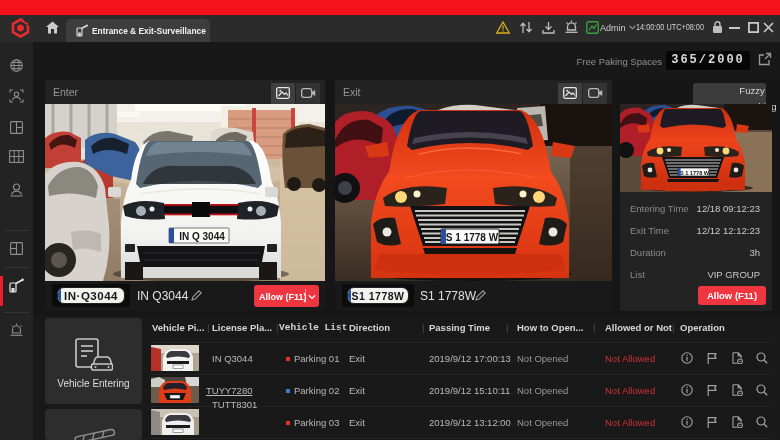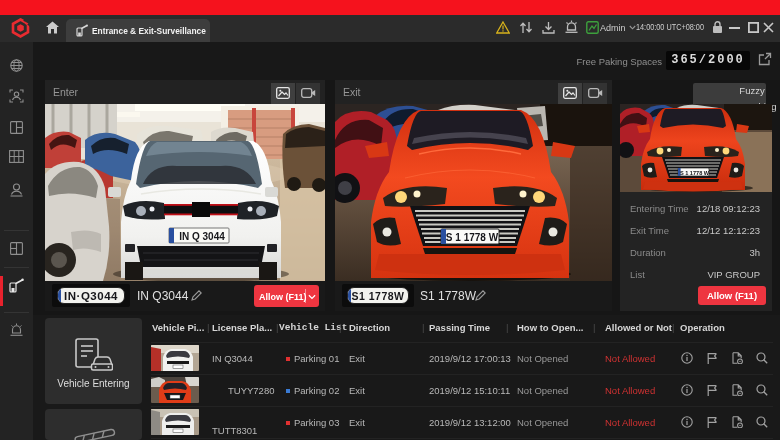--- a/index.html
+++ b/index.html
@@ -551,39 +551,39 @@
       <rect width="48" height="26" fill="#6b5c4e"></rect>
           <rect width="48" height="9" fill="#4a423c"></rect>
       <path d="M0 2 L8 0 L14 3 L14 10 L0 10 Z" fill="#cfcdc8"></path>
       <path d="M34 0 L48 0 L48 9 L36 9 Z" fill="#d8d6d0"></path>
       <path d="M8 26 L8 13 Q10 5 17 4 L31 4 Q38 5 40 13 L40 26 Z" fill="#e03c18"></path>
       <path d="M12 11 Q14 6 18 6 L30 6 Q34 6 36 11 L35 13 Q24 10 13 13 Z" fill="#222028"></path>
       <path d="M13 16 L35 16 L32 23 L16 23 Z" fill="#17171a"></path>
       <rect x="19" y="18" width="10" height="3.4" fill="#fff" stroke="#444" stroke-width="0.5"></rect>
     </svg>
       </div>
-    <div class="cell" style="left:195px;top:70px;">TUYY7280</div>
+    <div class="cell" style="left:173px;top:70px;text-decoration:underline;">TUYY7280</div>
     <div class="cell" style="left:253px;top:70px;"><span class="dot" style="background:#3a7bd5;"></span>Parking 02</div>
     <div class="cell" style="left:316px;top:70px;">Exit</div>
     <div class="cell" style="left:396px;top:70px;">2019/9/12 15:10:11</div>
     <div class="cell" style="left:484px;top:70px;color:#9a9a9a;">Not Opened</div>
     <div class="cell red" style="left:572px;top:70px;">Not Allowed</div>
 
     <div class="thumb" style="top:94px;">
         <svg width="48" height="26" viewBox="0 0 48 26">
       <rect width="48" height="26" fill="#a89a88"></rect>
           <rect width="48" height="8" fill="#c9c2b4"></rect>
       <path d="M0 1 L9 3 L9 26 L0 26 Z" fill="#8d8a84"></path>
       <path d="M11 26 L11 12 Q13 5 19 4 L35 4 Q41 5 43 12 L43 26 Z" fill="#eeeeec"></path>
       <path d="M14 11 Q16 6 20 6 L34 6 Q38 6 40 11 L39 13 Q27 10 15 13 Z" fill="#3a3a40"></path>
       <rect x="15" y="16" width="24" height="3" fill="#1a1a1a"></rect>
       <rect x="22" y="20" width="10" height="3.4" fill="#fff" stroke="#444" stroke-width="0.5"></rect>
     </svg>
       </div>
-    <div class="cell" style="left:179px;top:110px;">TUTT8301</div>
+    <div class="cell" style="left:179px;top:84px;">TUTT8301</div>
     <div class="cell" style="left:253px;top:102px;"><span class="dot" style="background:#e03030;"></span>Parking 03</div>
     <div class="cell" style="left:316px;top:102px;">Exit</div>
     <div class="cell" style="left:396px;top:102px;">2019/9/12 13:12:00</div>
     <div class="cell" style="left:484px;top:102px;color:#9a9a9a;">Not Opened</div>
     <div class="cell red" style="left:572px;top:102px;">Not Allowed</div>
 
     <svg class="ops" style="position:absolute;left:648px;top:37px;" width="12" height="12" viewBox="0 0 12 12">
         <circle cx="6" cy="6" r="5.2" fill="none" stroke="#a2a2a2" stroke-width="1.1"></circle>
         <rect x="5.4" y="5" width="1.2" height="4" fill="#a2a2a2"></rect>
         <rect x="5.4" y="2.8" width="1.2" height="1.3" fill="#a2a2a2"></rect>

